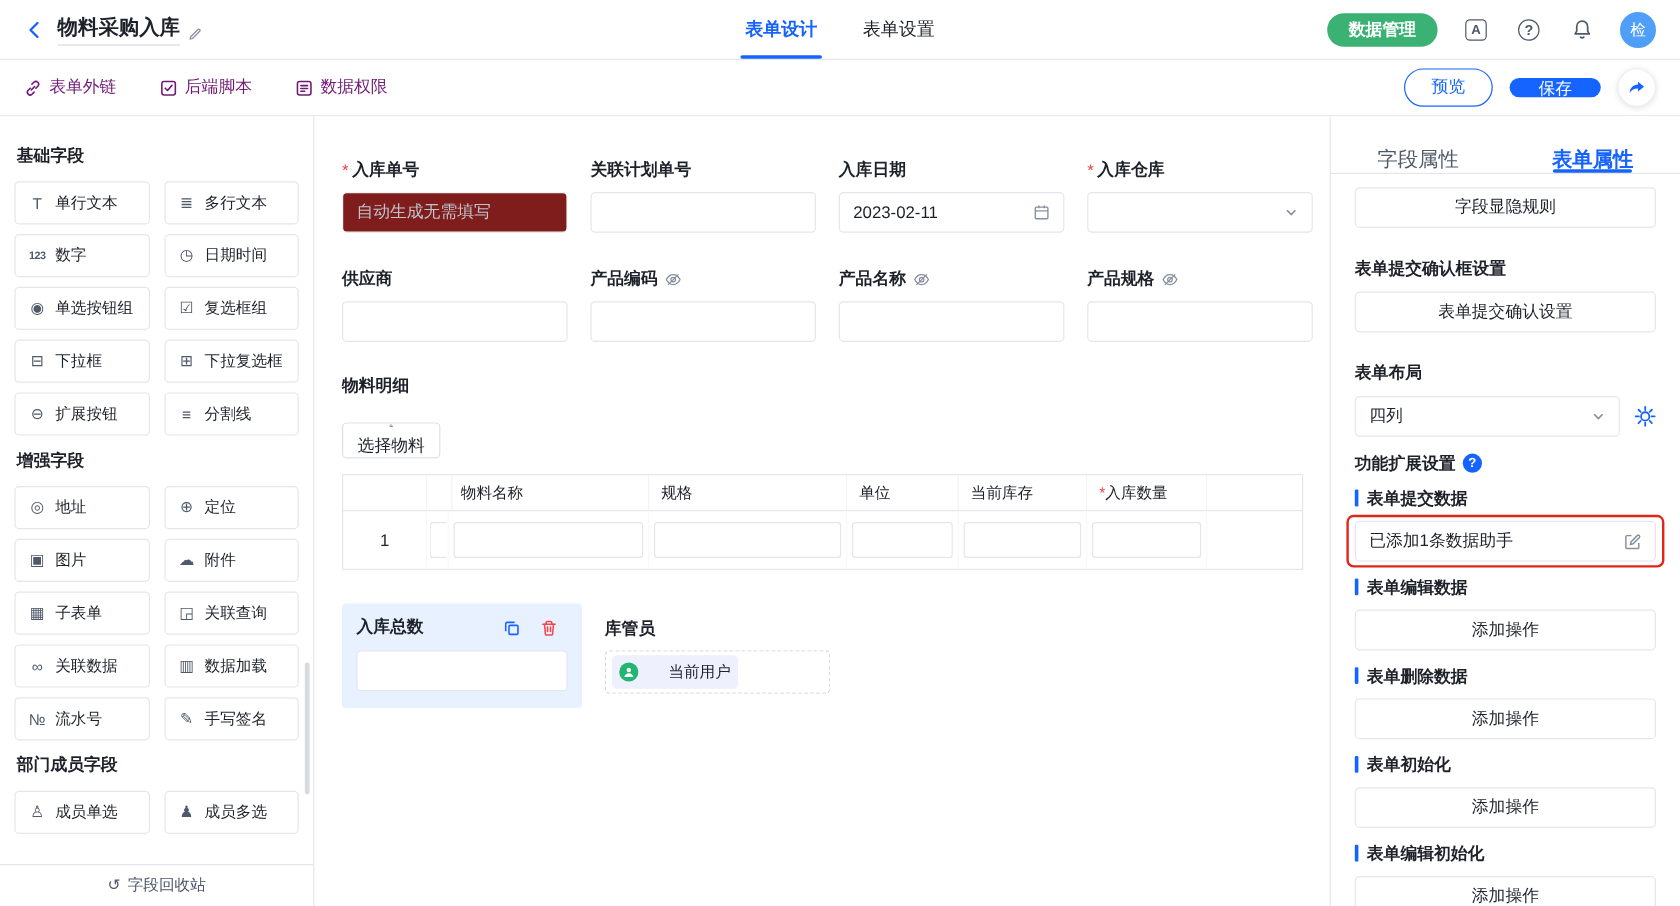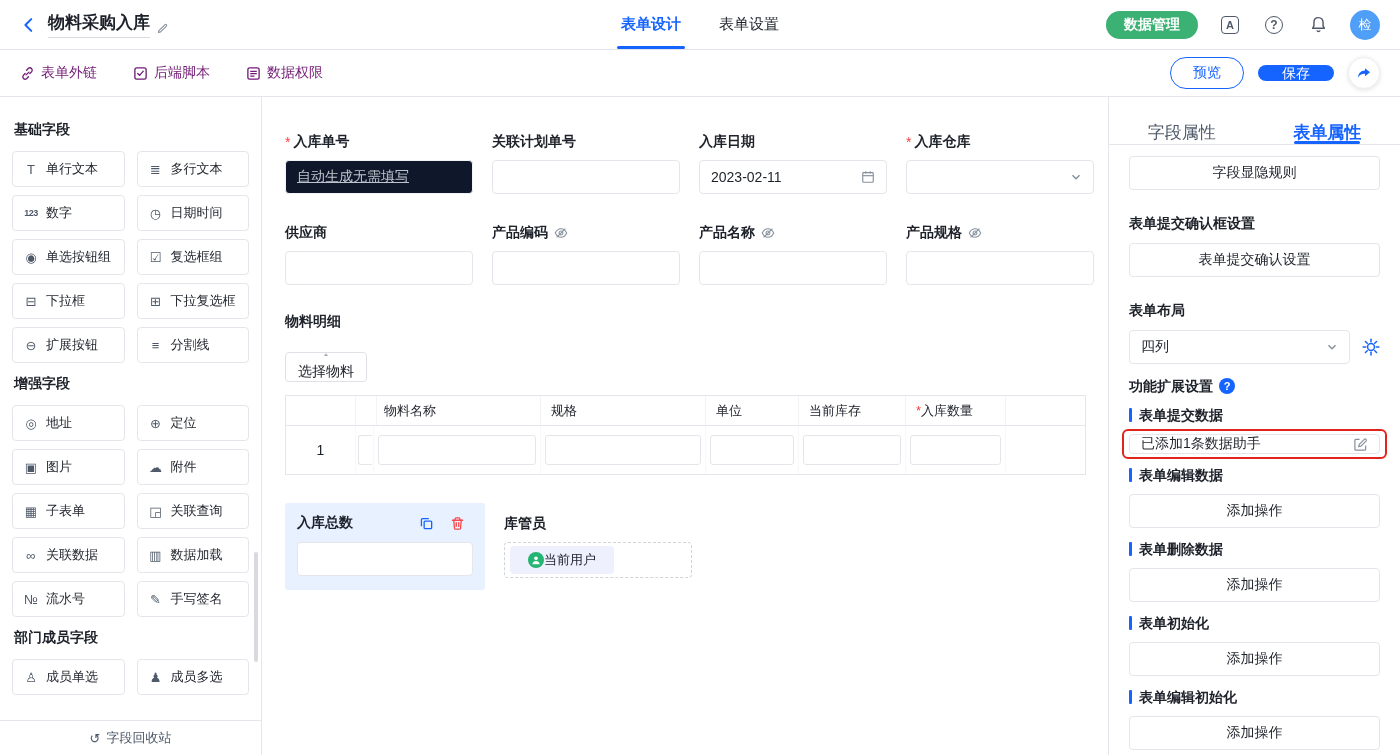--- a/index.html
+++ b/index.html
@@ -47,21 +47,21 @@
 
   
   .canvas { flex:1; padding:36px 0 0 23px; overflow:hidden; background:#fff; }
   .form-grid { display:grid; grid-template-columns:repeat(4,188px); column-gap:19px; }
   .mt30 { margin-top:30px; }
   .fl { display:flex; align-items:center; gap:3px; font-weight:700; font-size:14px; margin-bottom:9px; }
   .req { color:#f53f3f; font-weight:400; }
   .eye-off { color:#86909c; margin-left:3px; display:inline-flex; }
   .ctl { height:34px; border:1px solid #e5e6eb; border-radius:4px; background:#fff; width:100%; display:flex; align-items:center; padding:0 11px; font-size:14px; color:#1d2129; font-family:inherit; }
   input.ctl { outline:none; }
-  .ctl.disabled { background:#0f172a; border-color:#f2f3f5; color:#bfc4cc;text-decoration:underline; }
+  .ctl.disabled { background:#7f1d1d; border-color:#f2f3f5; color:#bfc4cc; }
   .ctl.between { justify-content:space-between; }
   .detail { margin-top:28px; }
   .btn-select-material { margin-top:12px; height:30px; display:inline-flex; align-items:center; gap:7px; padding:0 12px; border:1px solid #dfe1e6; border-radius:4px; background:#fff; font-size:14px; color:#1d2129; cursor:pointer; font-family:inherit;flex-direction:column; }
   .subtable { margin-top:13px; width:801px; border:1px solid #e5e6eb; }
   .st-row { display:grid; grid-template-columns:70px 18px 167px 165px 93px 107px 100px 1fr; }
   .st-head { height:30px; border-bottom:1px solid #e5e6eb; }
   .st-head > div { display:flex; align-items:center; padding:0 10px; font-size:13px; color:#1d2129; border-right:1px solid #f2f3f5; }
   .st-head > div:last-child { border-right:none; }
   .st-body { height:48px; }
   .st-body > div { display:flex; align-items:center; justify-content:center; padding:0 4px; border-right:1px solid #f7f8fa; overflow:hidden; }
@@ -71,41 +71,41 @@
   .bottom-row { margin-top:28px; display:flex; gap:19px; align-items:flex-start; }
   .selected-field { width:200px; background:#e8f1ff; border-radius:3px; padding:11px 12px 14px; }
   .sf-head { display:flex; align-items:center; justify-content:space-between; }
   .sf-label { font-weight:700; font-size:14px; }
   .sf-icons { display:flex; gap:16px; align-items:center; padding-right:8px; }
   .icon-copy { color:#1664ff; display:flex; cursor:pointer; }
   .icon-trash { color:#f5484d; display:flex; cursor:pointer; }
   .sf-input { margin-top:10px; height:34px; background:#fff; border:1px solid #e5e6eb; border-radius:4px; width:100%; outline:none; font-family:inherit; }
   .keeper { width:188px; padding-top:12px; }
   .keeper-box { margin-top:9px; height:36px; border:1px dashed #cfd3da; border-radius:4px; display:flex; align-items:center; padding:0 5px; }
-  .user-tag { display:inline-flex; align-items:center; gap:0; background:#eef0fe; border-radius:4px; padding:5px 18px; font-size:13px; }
+  .user-tag { display:inline-flex; align-items:center; gap:25px; background:#eef0fe; border-radius:4px; padding:5px 6px; font-size:13px; }
   .tag-avatar { width:16px; height:16px; border-radius:50%; background:#23b571; color:#fff; display:flex; align-items:center; justify-content:center; }
 
   
   .panel { width:292px; min-width:292px; border-left:1px solid #e5e6eb; display:flex; flex-direction:column; background:#fff; }
   .panel-tabs { height:48px; min-height:48px; border-bottom:1px solid #e5e6eb; display:flex; }
   .p-tab { flex:1; display:flex; align-items:flex-end; justify-content:center; font-size:17px; color:#4e5969; position:relative; cursor:pointer; }
   .p-tab.active { color:#1664ff; font-weight:700; }
   .p-tab.active::after { content:''; position:absolute; bottom:0; left:50%; transform:translateX(-50%); width:66px; height:3px; background:#1664ff; border-radius:2px; }
   .panel-body { padding:11px 20px 0; overflow:hidden; flex:1; }
   .btn-full { display:block; width:100%; height:34px; border:1px solid #e5e6eb; border-radius:4px; background:#fff; font-size:14px; color:#1d2129; cursor:pointer; font-family:inherit; }
   .p-heading { font-size:14px; font-weight:700; margin:25px 0 12px; display:flex; align-items:center; gap:6px; line-height:16px; }
   .p-heading.tight { margin-top:14px; }
   .layout-row { display:flex; align-items:center; gap:12px; }
   .select-ctl { flex:1; height:34px; border:1px solid #e5e6eb; border-radius:4px; display:flex; align-items:center; justify-content:space-between; padding:0 11px; font-size:14px; cursor:pointer; background:#fff; }
   .gear-btn { color:#1664ff; display:flex; cursor:pointer; }
   .help-badge { width:16px; height:16px; border-radius:50%; background:#1664ff; color:#fff; font-size:11px; font-weight:700; display:flex; align-items:center; justify-content:center; cursor:pointer; }
   .group-label { display:flex; align-items:center; gap:7px; font-size:14px; font-weight:700; margin:13px 0 11px; line-height:16px; }
   .group-label::before { content:''; width:3px; height:14px; background:#1664ff; border-radius:1px; flex:none; }
   .assist-wrap { position:relative; }
-  .assist-box { height:20px; border:1px solid #e5e6eb; border-radius:4px; display:flex; align-items:center; justify-content:space-between; padding:0 11px; font-size:14px; background:#fff; }
+  .assist-box { height:34px; border:1px solid #e5e6eb; border-radius:4px; display:flex; align-items:center; justify-content:space-between; padding:0 11px; font-size:14px; background:#fff; }
   .assist-annotation { position:absolute; left:-7px; right:-7px; top:-5px; bottom:-5px; border:2px solid #e1251b; border-radius:6px; pointer-events:none; }
   .edit-icon { color:#86909c; display:flex; cursor:pointer; }
 </style>
 </head>
 <body>
 
 <div class="app">
 
   <header class="header">
     <div class="back">

